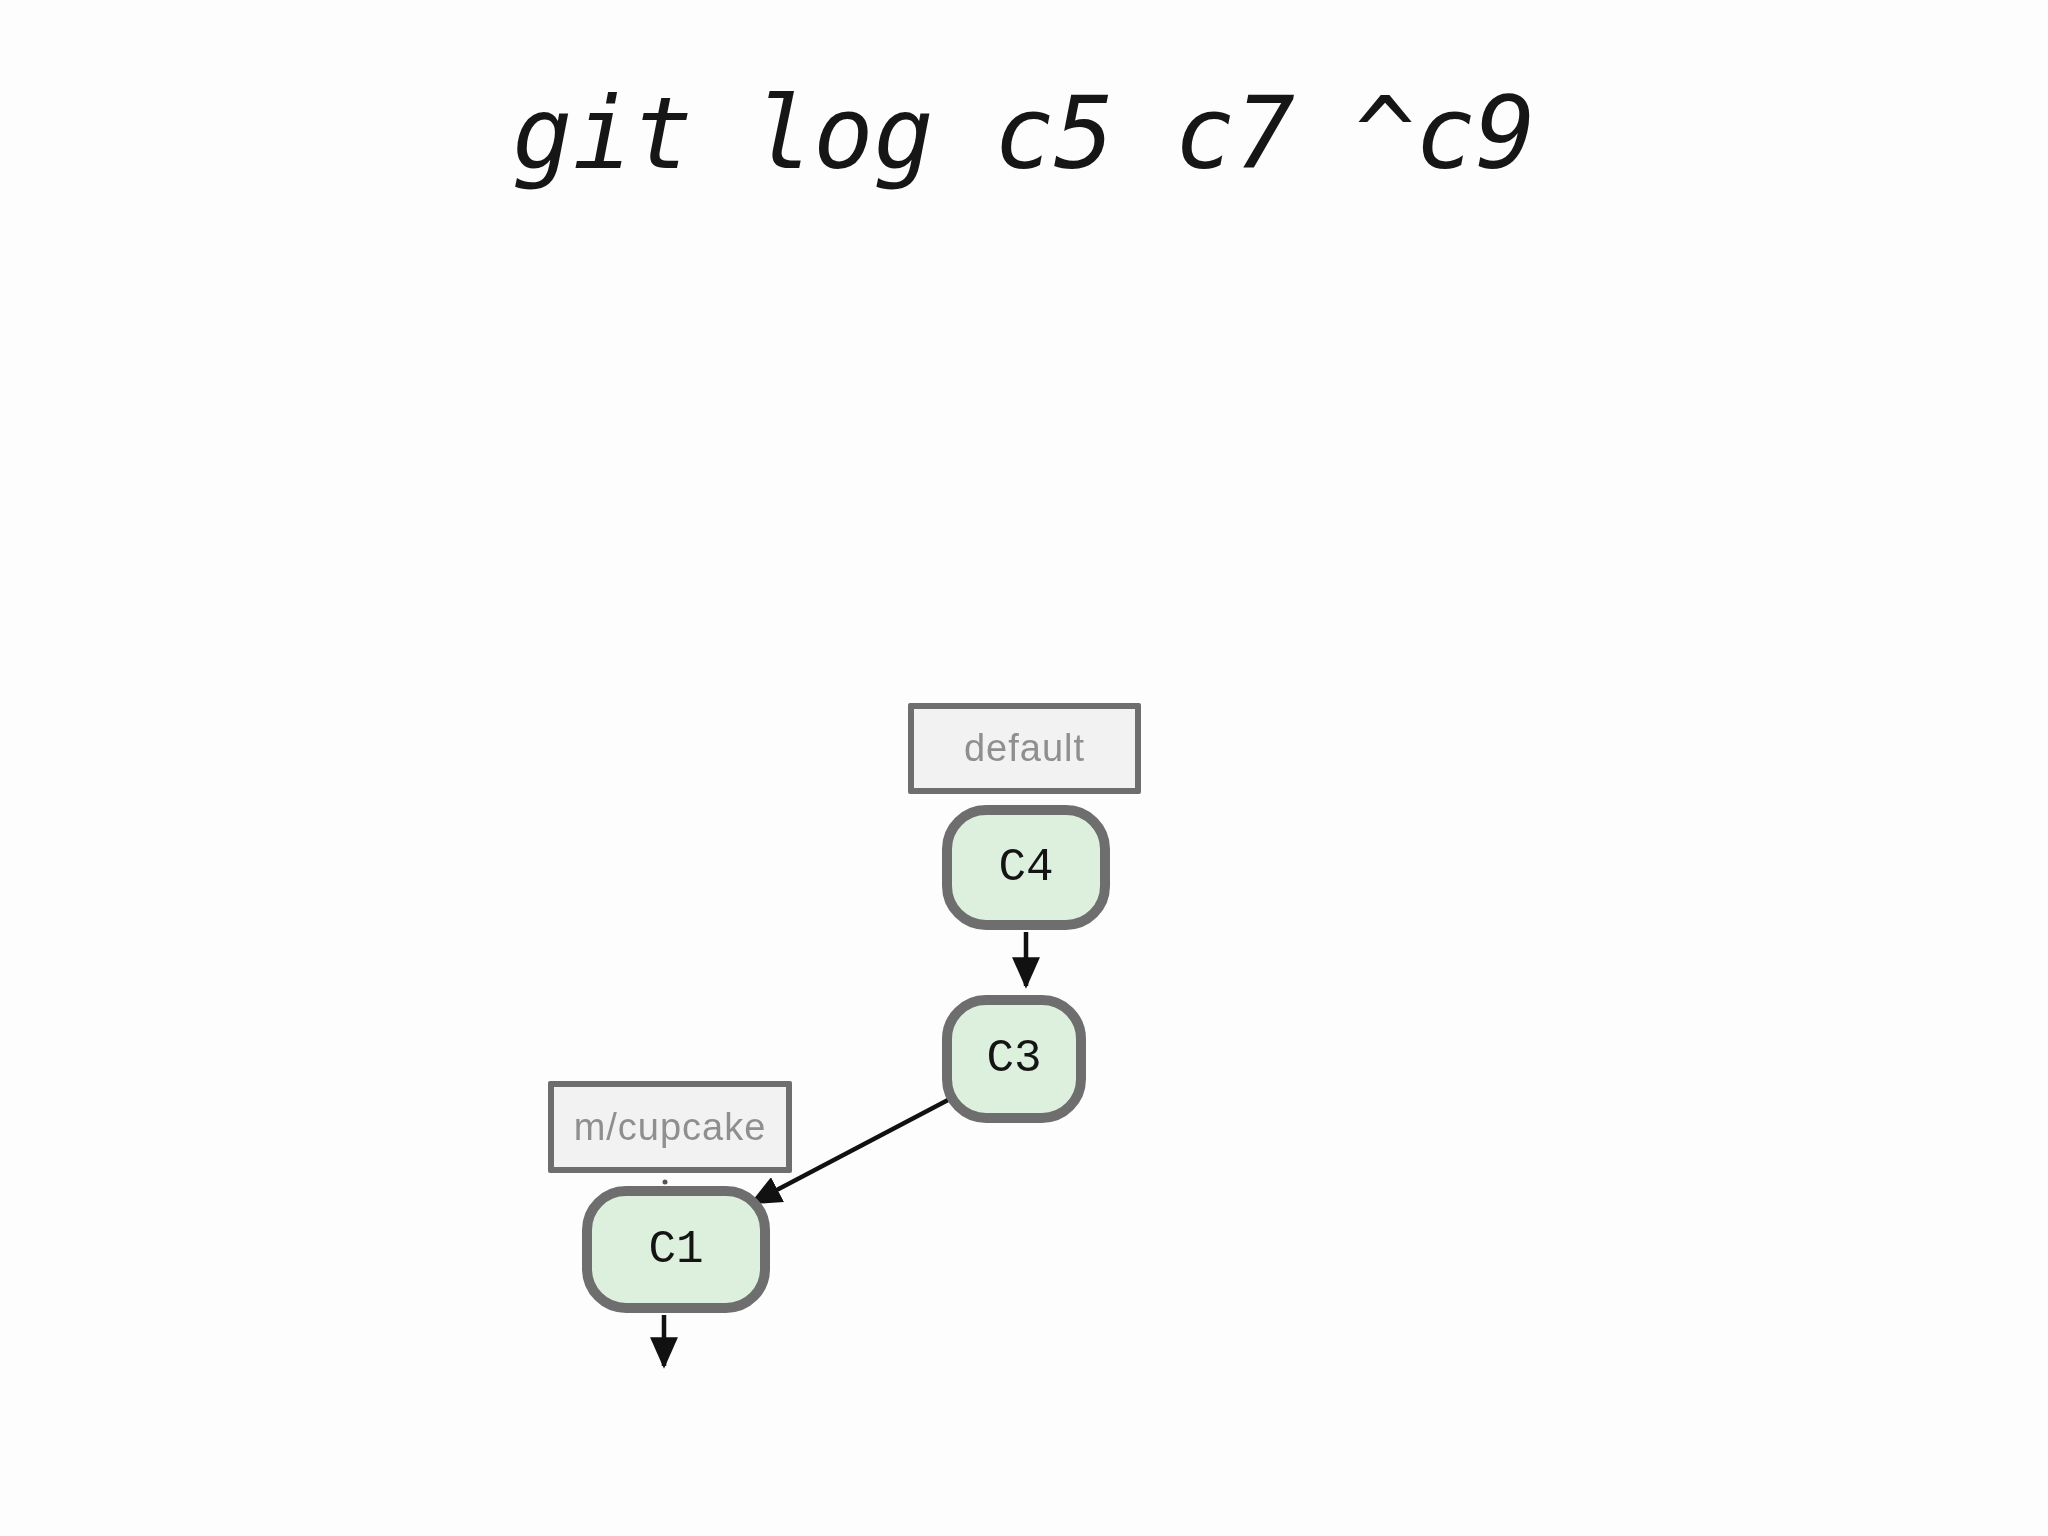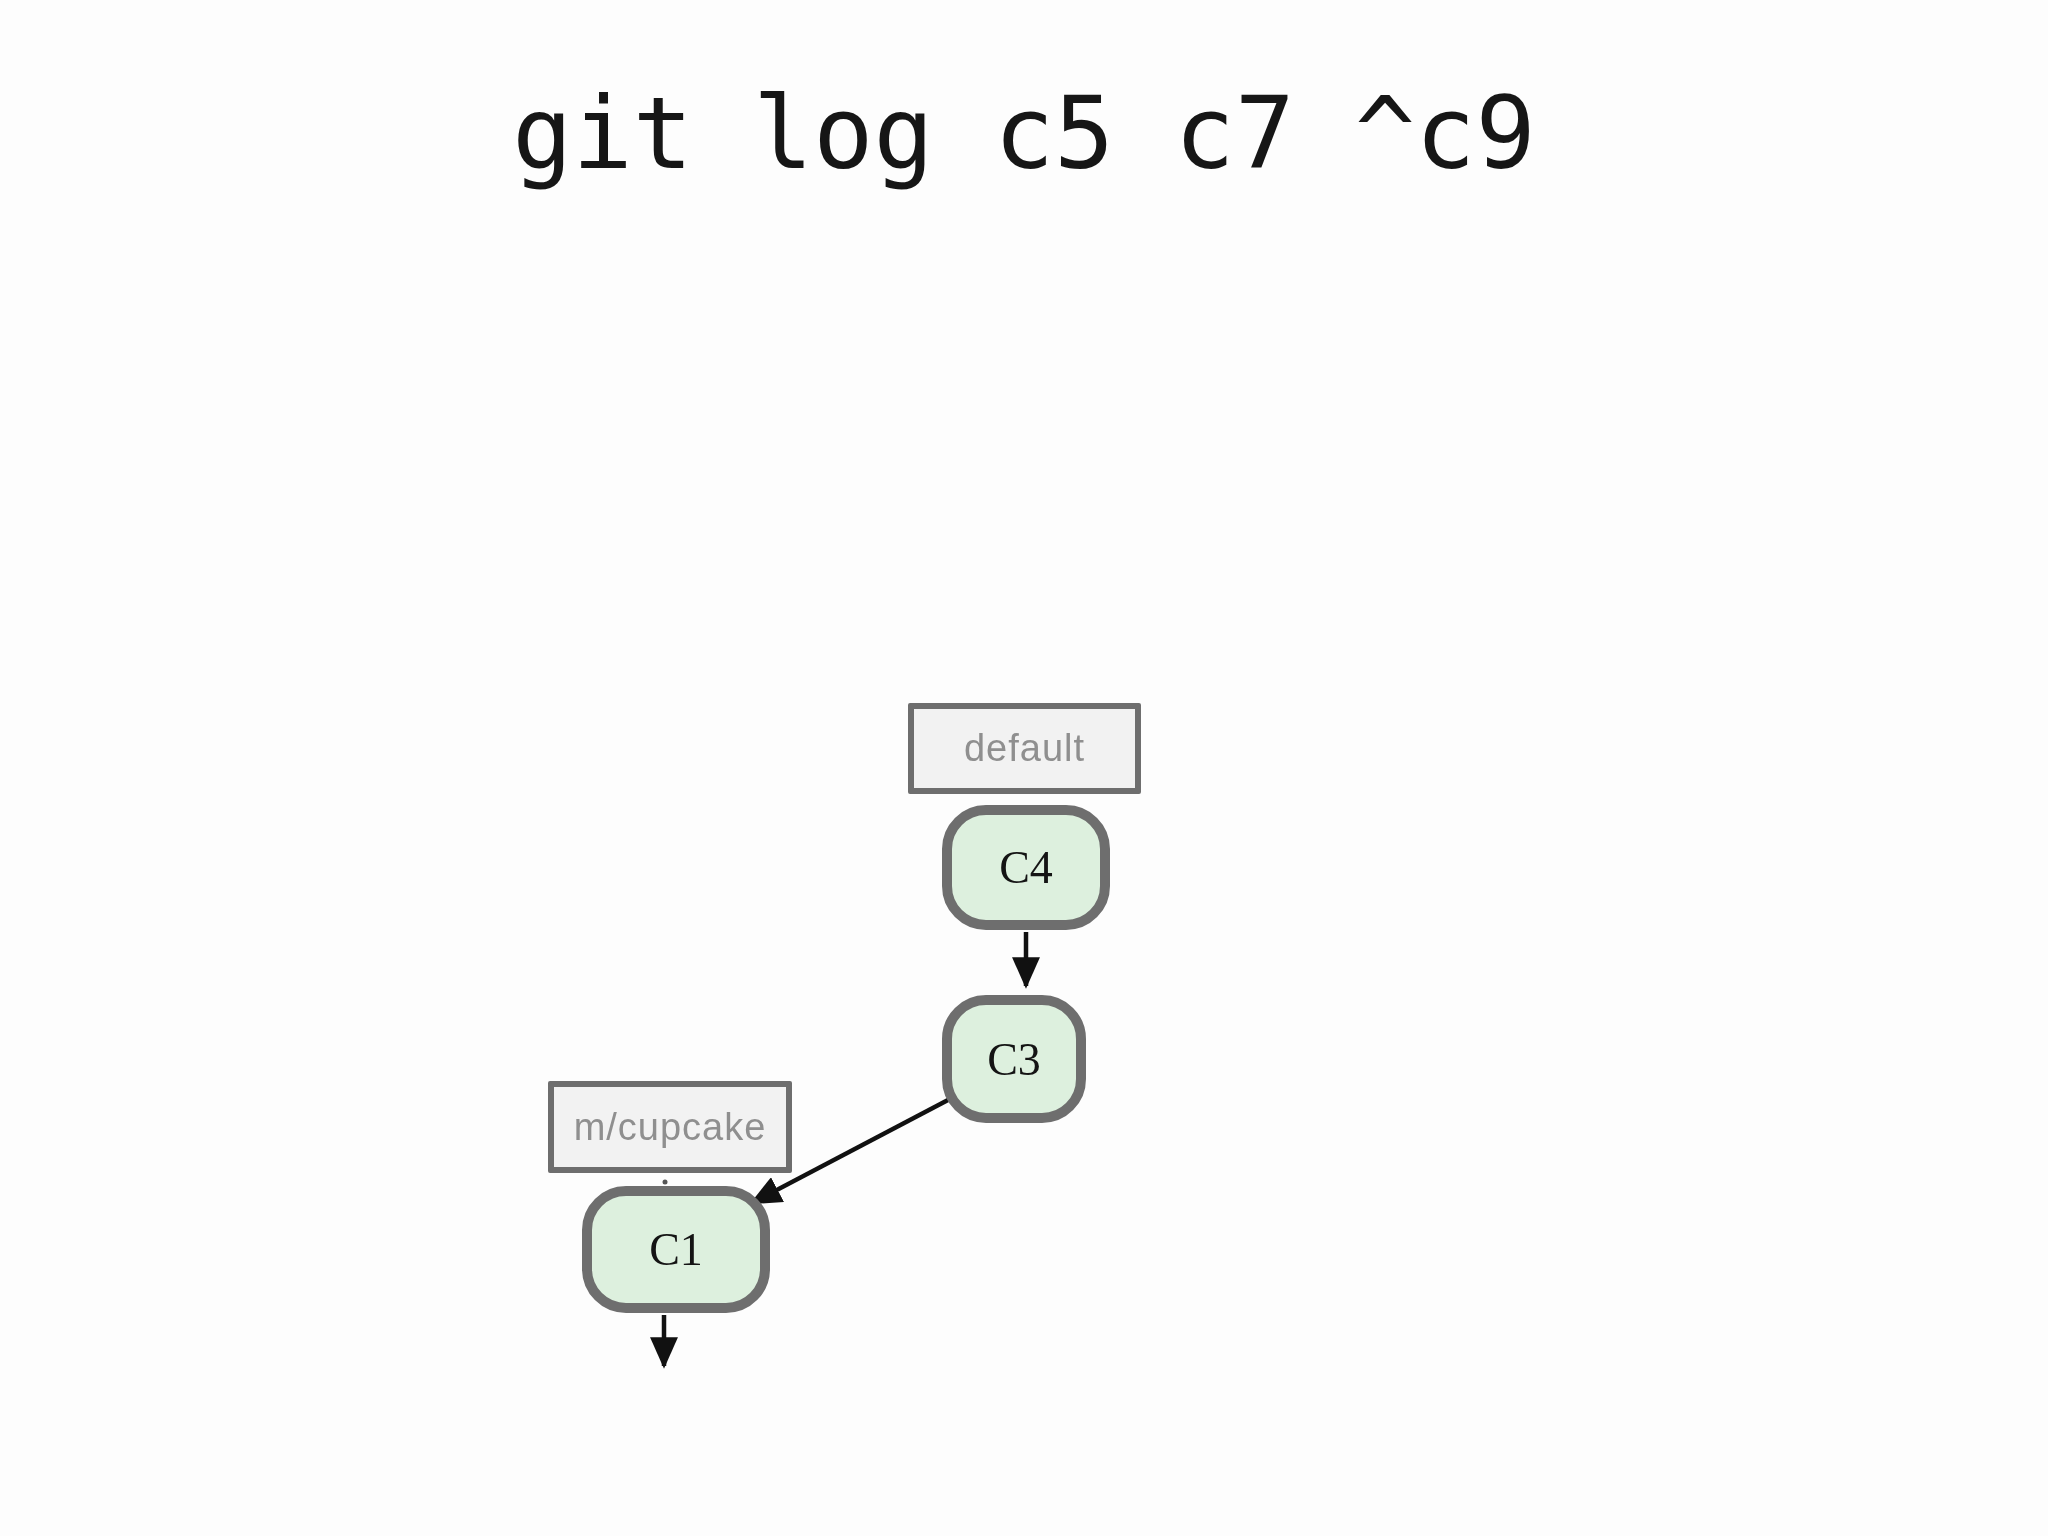--- a/index.html
+++ b/index.html
@@ -21,20 +21,21 @@
     left: 0;
     width: 100%;
     height: 140px;
     line-height: 140px;
     text-align: center;
     font-family: "DejaVu Sans Mono", monospace;
     font-size: 100px;
     font-weight: 400;
     color: #161616;
     white-space: pre;
+    font-style: italic;
   }
   .edges-layer {
     position: absolute;
     left: 0;
     top: 0;
     width: 2048px;
     height: 1536px;
     pointer-events: none;
   }
   .branch-label {
@@ -53,21 +54,21 @@
   }
   .label-default   { left: 908px; top: 703px; width: 233px; height: 91px; }
   .label-mcupcake  { left: 548px; top: 1081px; width: 244px; height: 92px; }
   .commit-node {
     position: absolute;
     box-sizing: border-box;
     border: 10px solid #6e6e6e;
     background: #ddf0de;
     border-radius: 44px;
     color: #141414;
-    font-family: Liberation Serif, serif;
+    font-family: Liberation Mono, monospace;
     font-size: 46px;
     display: flex;
     align-items: center;
     justify-content: center;
   }
   .node-c4 { left: 942px; top: 805px;  width: 168px; height: 125px; }
   .node-c3 { left: 942px; top: 995px;  width: 144px; height: 128px; }
   .node-c1 { left: 582px; top: 1186px; width: 188px; height: 127px; }
   .node-c0 { left: 582px; top: 1375px; width: 166px; height: 128px; }
 </style>

